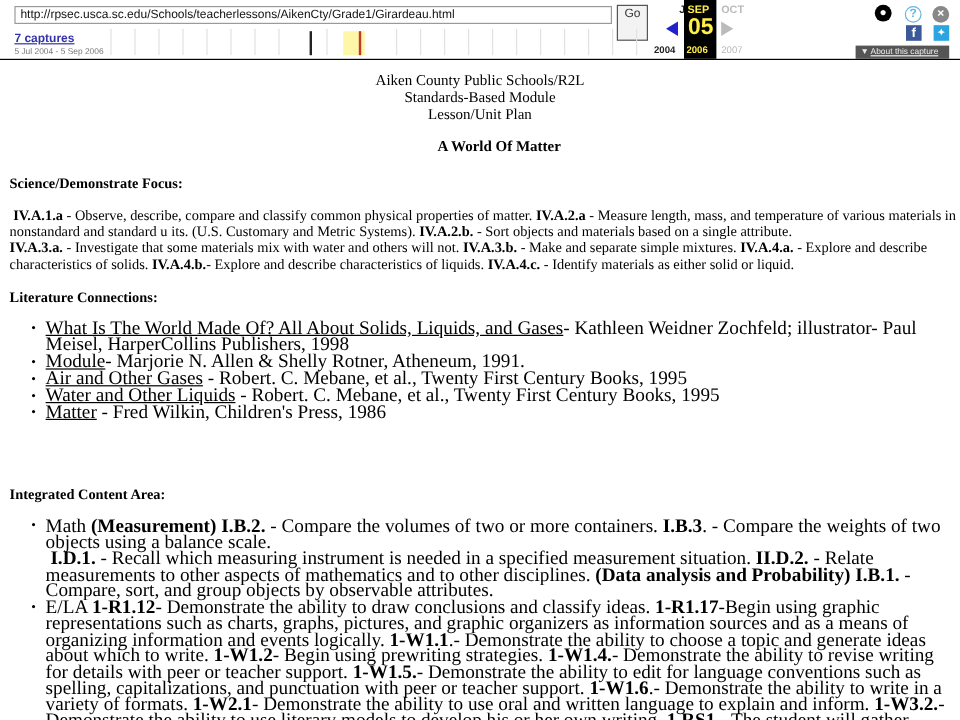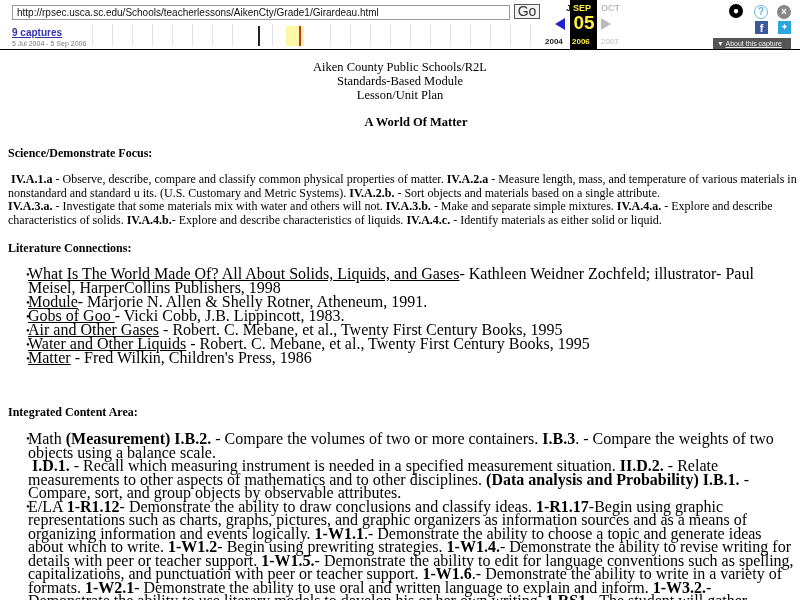--- a/index.html
+++ b/index.html
@@ -2,21 +2,21 @@
 <html><head>
 <meta charset="utf-8">
 <style>
   * { box-sizing: border-box; margin: 0; padding: 0; }
   html, body { width: 800px; height: 600px; overflow: hidden; background: #fff; }
   body { font-family: "Liberation Serif", serif; color: #000; position: relative; }
 
   
   .wb-bar { position: absolute; left: 0; top: 0; width: 800px; height: 50px; background: #fff; border-bottom: 1px solid #000; }
   .wb-url { position: absolute; left: 12px; top: 5px; width: 498px; height: 15px; border: 1px solid #9a9a9a; background: #fff; font-family: "Liberation Sans", sans-serif; font-size: 10px; line-height: 13px; padding-left: 4px; color: #111; white-space: nowrap; overflow: hidden; }
-  .wb-go { position: absolute; left: 514px; top: 4px; width: 26px; height: 15px; border: 1px solid #555; background: #f3f3f3; font-family: "Liberation Sans", sans-serif; font-size: 14px; line-height: 13px; text-align: center; color: #333; }
+  .wb-go { position: absolute; left: 514px; top: 4px; width: 26px; height: 30px; border: 1px solid #555; background: #f3f3f3; font-family: "Liberation Sans", sans-serif; font-size: 10px; line-height: 13px; text-align: center; color: #333; }
   .wb-captures { position: absolute; left: 12px; top: 27px; font-family: "Liberation Sans", sans-serif; font-size: 10px; font-weight: bold; color: #3333aa; text-decoration: underline; }
   .wb-range { position: absolute; left: 12px; top: 40px; font-family: "Liberation Sans", sans-serif; font-size: 7px; color: #777; }
   .wb-timeline { position: absolute; left: 88px; top: 22px; width: 452px; height: 25px; }
   .wb-tick { position: absolute; top: 2px; width: 1px; height: 22px; background: #e2e2e2; }
   .wb-cap { position: absolute; top: 4px; width: 2px; height: 20px; background: #222; }
   .wb-hl { position: absolute; top: 4px; width: 18px; height: 20px; background: #fff7a8; }
   .wb-cap-red { position: absolute; top: 4px; width: 2px; height: 20px; background: #c0392b; }
 
   .wb-month { position: absolute; top: 3px; font-family: "Liberation Sans", sans-serif; font-size: 9px; font-weight: bold; }
   .wb-year { position: absolute; top: 37px; font-family: "Liberation Sans", sans-serif; font-size: 8px; font-weight: bold; }
@@ -36,31 +36,31 @@
 
   
   .doc { position: absolute; left: 0; top: 50px; width: 800px; font-size: 12px; line-height: 13.6px; }
   .header-block { text-align: center; margin-top: 10px; }
   .header-line { display: block; font-size: 12.5px; line-height: 14px; }
   .title { text-align: center; font-weight: bold; font-size: 12.5px; margin-top: 14px; padding-left: 32px; }
   .h { font-weight: bold; font-size: 12px; position: absolute; left: 8px; }
   .para { position: absolute; left: 8px; width: 790px; }
   b { font-weight: bold; }
   ul.lst { position: absolute; left: 0; width: 800px; list-style: none; }
-  ul.lst li { position: relative; padding-left: 28px; padding-right: 4px; }
+  ul.lst li { position: relative; padding-left: 38px; padding-right: 4px; }
   ul.lst li::before { content: "\2022"; position: absolute; left: 26px; top: 0; font-size: 11px; }
   a.lk { color: #000; text-decoration: underline; }
 </style>
 </head>
 <body>
 
 <div class="wb-bar">
   <div class="wb-url">http://rpsec.usca.sc.edu/Schools/teacherlessons/AikenCty/Grade1/Girardeau.html</div>
   <div class="wb-go">Go</div>
-  <div class="wb-captures">9 captures</div>
+  <div class="wb-captures">7 captures</div>
   <div class="wb-range">5 Jul 2004 - 5 Sep 2006</div>
 
   <div class="wb-timeline">
     <div class="wb-tick" style="left:4px"></div>
     <div class="wb-tick" style="left:24px"></div>
     <div class="wb-tick" style="left:44px"></div>
     <div class="wb-tick" style="left:64px"></div>
     <div class="wb-tick" style="left:84px"></div>
     <div class="wb-tick" style="left:104px"></div>
     <div class="wb-tick" style="left:124px"></div>
@@ -112,21 +112,20 @@
 
 <div class="h" style="top:146px">Science/Demonstrate Focus:</div>
 
 <div class="para" style="top:173px;font-size:12px;line-height:13.7px;width:792px">&nbsp;<b>IV.A.1.a</b><span> - Observe, describe, compare and classify common physical properties of matter.  </span><b>IV.A.2.a</b><span> - Measure length, mass, and temperature of various materials in nonstandard and standard u its. (U.S. Customary and Metric Systems). </span><b>IV.A.2.b.</b><span> - Sort objects and materials based on a single attribute. </span><br><b>IV.A.3.a.</b><span> - Investigate that some materials mix with water and others will not.  </span><b>IV.A.3.b.</b><span> - Make and separate simple mixtures.  </span><b>IV.A.4.a.</b><span> - Explore and describe characteristics of solids.  </span><b>IV.A.4.b.</b><span>- Explore and describe characteristics of liquids.  </span><b>IV.A.4.c.</b><span> - Identify materials as either solid or liquid.</span></div>
 
 <div class="h" style="top:241px">Literature Connections:</div>
 
 <ul class="lst" style="top:267px;line-height:14px">
   <li><a class="lk">What Is The World Made Of? All About Solids, Liquids, and Gases</a><span>- Kathleen Weidner Zochfeld; illustrator- Paul Meisel, HarperCollins Publishers, 1998</span></li>
   <li><a class="lk">Module</a><span>- Marjorie N. Allen &amp; Shelly Rotner, Atheneum, 1991.</span></li>
-  <li><a class="lk">Gobs of Goo </a><span> - Vicki Cobb, J.B. Lippincott, 1983.</span></li>
   <li><a class="lk">Air and Other Gases</a><span> - Robert. C. Mebane, et al., Twenty First Century Books, 1995</span></li>
   <li><a class="lk">Water and Other Liquids</a><span> - Robert. C. Mebane, et al., Twenty First Century Books, 1995</span></li>
   <li><a class="lk">Matter</a><span> - Fred Wilkin, Children's Press, 1986</span></li>
 </ul>
 
 <div class="h" style="top:405px">Integrated Content Area:</div>
 
 <ul class="lst" style="top:432px;line-height:13.5px">
   <li><span>Math  </span><b>(Measurement) I.B.2.</b><span> - Compare the volumes of two or more containers. </span><b>I.B.3</b><span>. - Compare the weights of two objects using a balance scale. </span><br>&nbsp;<b>I.D.1.</b><span> - Recall which measuring instrument is needed in a specified measurement situation. </span><b>II.D.2.</b><span> - Relate measurements to other aspects of mathematics and to other disciplines.  </span><b>(Data analysis and Probability) I.B.1.</b><span> - Compare, sort, and group objects by observable attributes.</span></li>
   <li><span>E/LA </span><b>1-R1.12</b><span>- Demonstrate the ability to draw conclusions and classify ideas. </span><b>1-R1.17</b><span>-Begin using graphic representations such as charts, graphs, pictures, and graphic organizers as information sources and as a means of organizing information and events logically.  </span><b>1-W1.1</b><span>.- Demonstrate the ability to choose a topic and generate ideas about which to write.  </span><b>1-W1.2</b><span>- Begin using prewriting strategies.  </span><b>1-W1.4.</b><span>- Demonstrate the ability to revise writing for details with peer or teacher support.  </span><b>1-W1.5.</b><span>- Demonstrate the ability to edit for language conventions such as spelling, capitalizations, and punctuation with peer or teacher support.  </span><b>1-W1.6</b><span>.- Demonstrate the ability to write in a variety of formats.  </span><b>1-W2.1</b><span>- Demonstrate the ability to use oral and written language to explain and inform.  </span><b>1-W3.2.</b><span>- Demonstrate the ability to use literary models to develop his or her own writing.  </span><b>1.RS1</b><span>.- The student will gather information from a variety of sources. </span></li>

